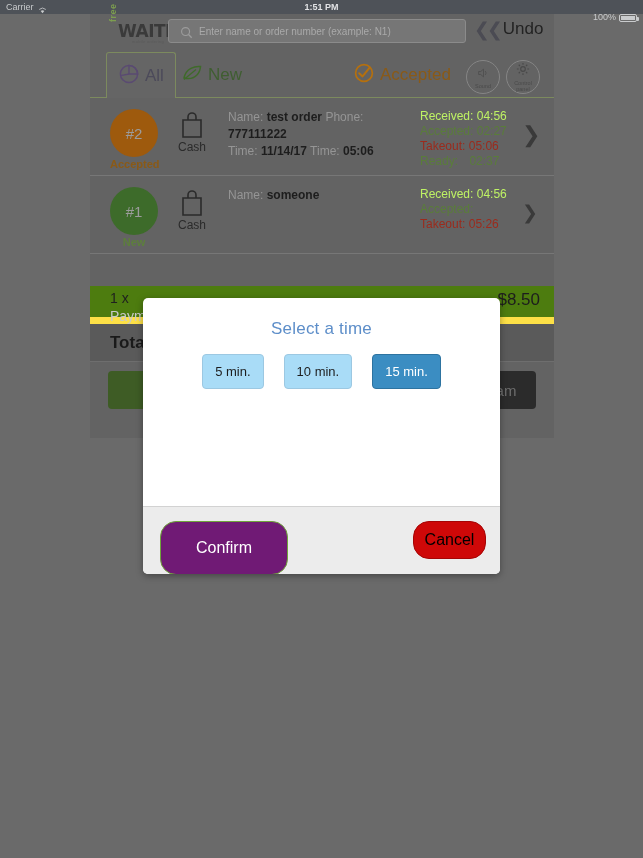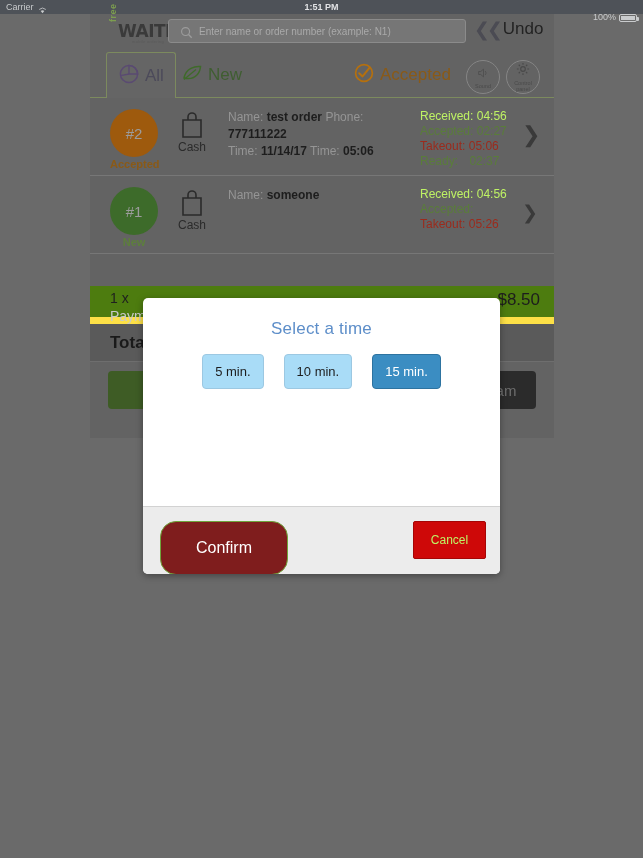--- a/index.html
+++ b/index.html
@@ -171,28 +171,28 @@
     font-size: 13px; font-family: "Liberation Sans", sans-serif;
     display: flex; align-items: center; justify-content: center; cursor: pointer;
   }
   .topt.selected { background: #3b8dc2; border-color: #2d73a0; color: #ffffff; }
   .modal-footer {
     position: absolute; left: 0; bottom: 0; width: 357px; height: 68px;
     background: #ececec; border-top: 1px solid #d2d2d2;
   }
   .btn-confirm {
     position: absolute; left: 17px; top: 14px; width: 128px; height: 54px;
-    background: #7f1d1d; border: 1px solid #6fa53b; border-radius: 16px;
+    background: #701a75; border: 1px solid #6fa53b; border-radius: 16px;
     color: #fff; font-size: 16px; cursor: pointer;
     display: flex; align-items: center; justify-content: center;
   }
   .btn-cancel {
     position: absolute; right: 14px; top: 14px; width: 73px; height: 38px;
-    background: #ce0808; border: 1px solid #a50505; border-radius: 2px;
-    color: #bef264; font-size: 12px; cursor: pointer;
+    background: #ce0808; border: 1px solid #a50505; border-radius: 16px;
+    color: #000000; font-size: 16px; cursor: pointer;
     display: flex; align-items: center; justify-content: center;
   }
 </style>
 </head>
 <body>
 
 <div id="root">
 
   <div class="statusbar">
     <div class="sb-left">

